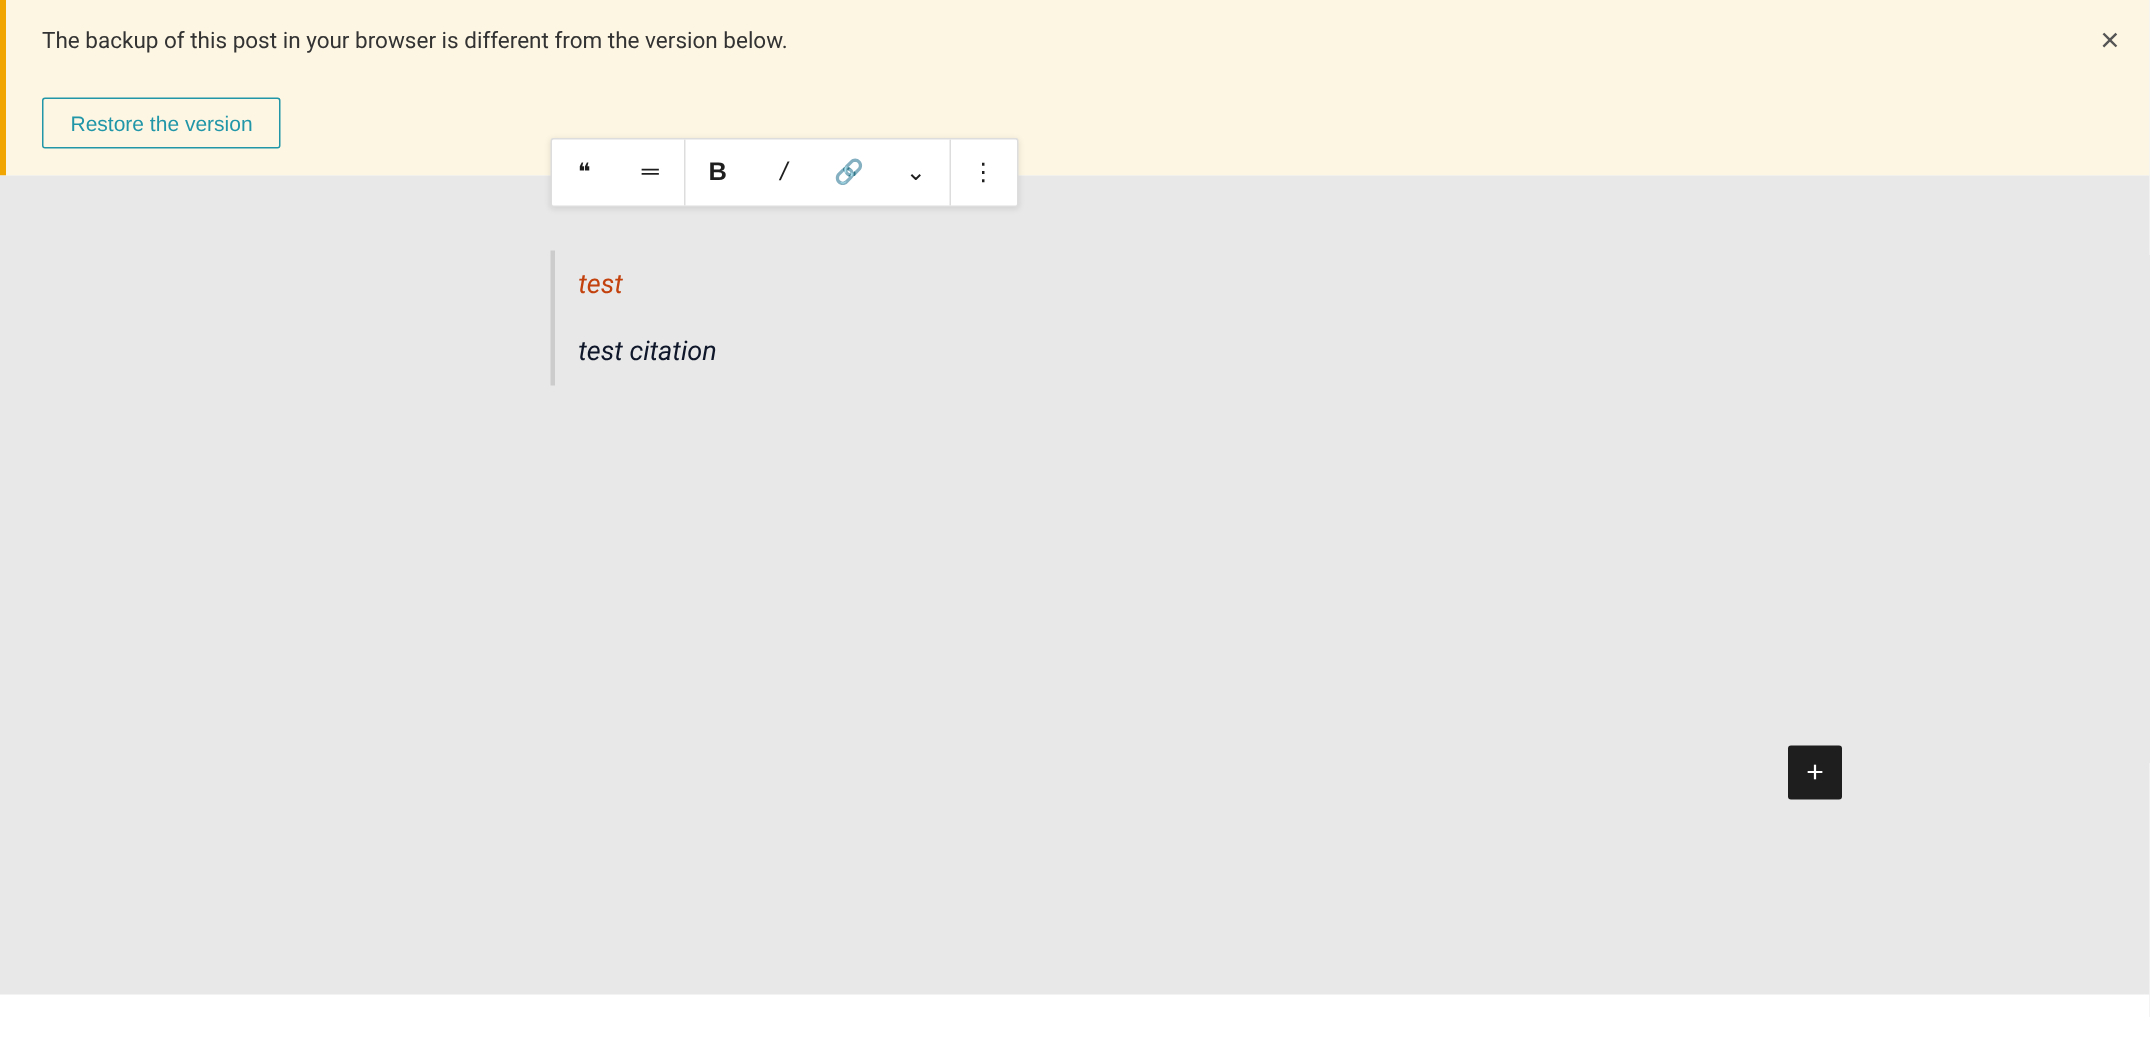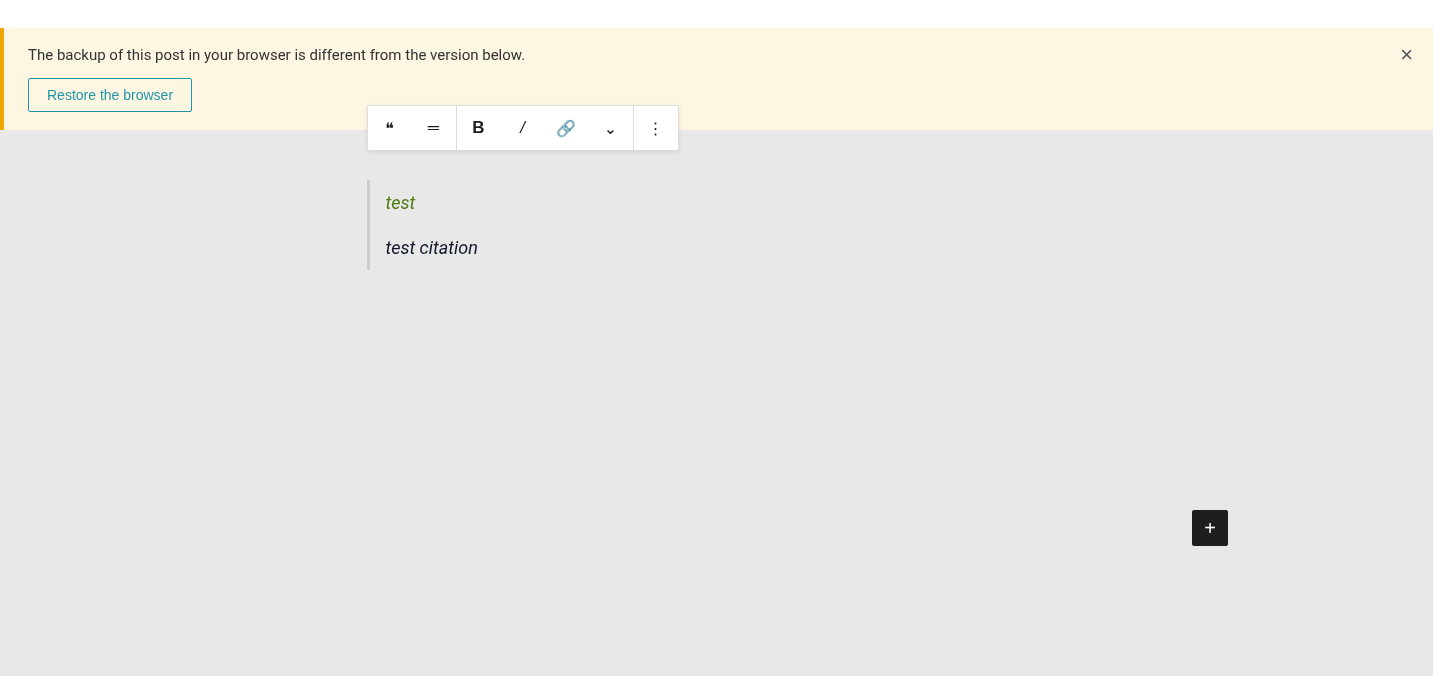--- a/index.html
+++ b/index.html
@@ -16,22 +16,21 @@
     }
 
     
     .notification-banner {
       background-color: #fdf6e3;
       border-left: 4px solid #f0a500;
       padding: 18px 50px 18px 24px;
       position: relative;
       display: flex;
       flex-direction: column;
-      gap: 14px;
-      margin-top: 28px;
+      gap: 29px;
     }
 
     .notification-text {
       font-size: 15px;
       color: #333;
     }
 
     .restore-button {
       display: inline-block;
       border: 1.5px solid #2196a8;
@@ -119,21 +118,21 @@
     }
 
     
     .blockquote-block {
       border-left: 3px solid #ccc;
       padding-left: 16px;
       margin-top: 10px;
     }
 
     .quote-text {
-      color: #4d7c0f;
+      color: #c2410c;
       font-style: italic;
       font-size: 18px;
       padding: 12px 0;
     }
 
     .citation-text {
       color: #0f172a;
       font-style: italic;
       font-size: 18px;
       padding: 12px 0;
@@ -156,21 +155,21 @@
       color: #fff;
       font-size: 20px;
       font-weight: 300;
     }
   </style>
 </head>
 <body>
 
 <div class="notification-banner">
   <span class="notification-text">The backup of this post in your browser is different from the version below.</span>
-  <button class="restore-button">Restore the browser</button>
+  <button class="restore-button">Restore the version</button>
   <button class="close-button">×</button>
 </div>
 
 <div class="editor-area">
   <div class="editor-content">
 
     <div class="toolbar">
 
       <div class="toolbar-group">
         <button class="toolbar-btn" title="Blockquote">❝</button>

